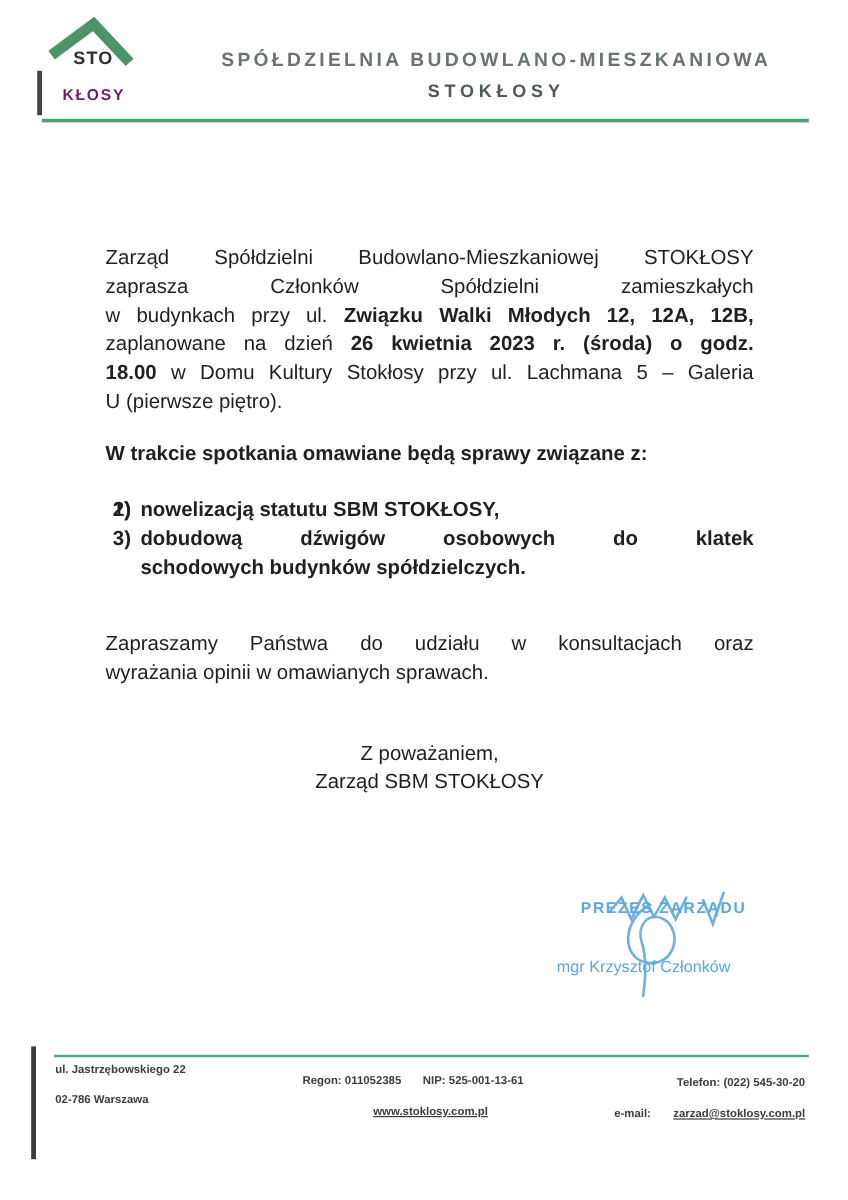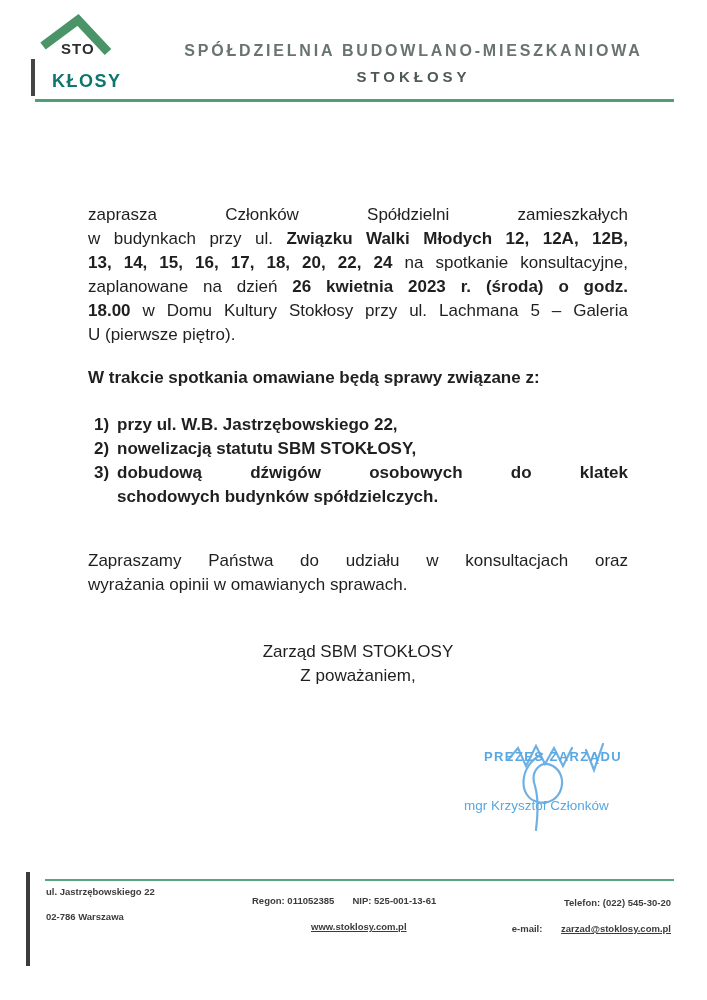--- a/index.html
+++ b/index.html
@@ -9,22 +9,22 @@
     font-family:"Liberation Sans", sans-serif; color:#1f1f1f;
   }
   
   .logo { position:absolute; left:36px; top:10px; width:125px; height:90px;text-align:right; }
   .logo svg { position:absolute; left:0; top:0; }
   .logo-sto {
     position:absolute; left:25px; top:30px; font-size:15px; font-weight:700;
     color:#2e2e2e; letter-spacing:1px;
   }
   .logo-klosy {
-    position:absolute; left:16px; top:61px; font-size:18px; font-weight:700;
-    color:#0f766e; letter-spacing:1.5px;
+    position:absolute; left:16px; top:61px; font-size:13px; font-weight:700;
+    color:#701a75; letter-spacing:1.5px;
   }
   .org { position:absolute; left:145px; right:25px; top:42px; text-align:center; }
   .org-1 { font-size:16px; font-weight:600; letter-spacing:2.8px; color:#68746d; white-space:nowrap; }
   .org-2 { margin-top:8px; font-size:15px; font-weight:700; letter-spacing:4px; color:#4e5a52; }
   .rule-top { position:absolute; left:35px; right:33px; top:99px; height:3px; background:#4f9e74; }
   .edge-dash-top { position:absolute; left:31px; top:59px; width:4px; height:37px; background:#454545; }
 
   .doc-title {
     position:absolute; left:0; right:0; top:125px; text-align:center;
     font-size:21px; font-weight:700; letter-spacing:8px; color:#35815a;
@@ -81,54 +81,53 @@
 
   <div class="org">
     <div class="org-1">SPÓŁDZIELNIA BUDOWLANO-MIESZKANIOWA</div>
     <div class="org-2">STOKŁOSY</div>
   </div>
   <div class="rule-top"></div>
 
 
   <div class="doc-body">
     <div>
+      <div class="jl">Zarząd Spółdzielni Budowlano-Mieszkaniowej STOKŁOSY</div>
       <div class="jl">zaprasza Członków Spółdzielni zamieszkałych</div>
       <div class="jl"><span>w budynkach przy ul. </span><b>Związku Walki Młodych 12, 12A, 12B,</b></div>
-      <div class="jl"><b>13, 14, 15, 16, 17, 18, 20, 22, 24</b><span> na spotkanie konsultacyjne,</span></div>
       <div class="jl"><span>zaplanowane na dzień </span><b>26 kwietnia 2023 r. (środa) o godz.</b></div>
       <div class="jl"><b>18.00</b><span> w Domu Kultury Stokłosy przy ul. Lachmana 5 – Galeria</span></div>
       <div>U (pierwsze piętro).</div>
     </div>
 
     <div class="heading">W trakcie spotkania omawiane będą sprawy związane z:</div>
 
     <div class="list">
       <div class="li">
         <span class="num">1)</span>
-        <div>przy ul. W.B. Jastrzębowskiego 22,</div>
       </div>
       <div class="li">
         <span class="num">2)</span>
         <div>nowelizacją statutu SBM STOKŁOSY,</div>
       </div>
       <div class="li">
         <span class="num">3)</span>
         <div class="jl">dobudową dźwigów osobowych do klatek</div>
         <div>schodowych budynków spółdzielczych.</div>
       </div>
     </div>
 
     <div class="p3">
       <div class="jl">Zapraszamy Państwa do udziału w konsultacjach oraz</div>
       <div>wyrażania opinii w omawianych sprawach.</div>
     </div>
 
     <div class="closing">
+      <div>Z poważaniem,</div>
       <div>Zarząd SBM STOKŁOSY</div>
-      <div>Z poważaniem,</div>
     </div>
   </div>
 
   <div class="sig-role">PREZES ZARZĄDU</div>
   <div class="sig-name">mgr Krzysztof Członków</div>
   <svg class="sig-scribble" viewBox="0 0 130 100">
     <g fill="none" stroke="#5fa8e0" stroke-width="2.2" stroke-linecap="round" opacity="0.9">
       <path d="M 18,24 L 28,12 L 36,30 L 46,10 L 55,28 L 64,12 L 73,30 L 82,12"></path>
       <path d="M 52,18 C 28,30 28,62 48,66 C 72,71 80,40 63,30 C 50,23 40,36 45,50 C 49,64 48,78 46,94"></path>
       <path d="M 96,14 L 104,34 L 113,8"></path>

